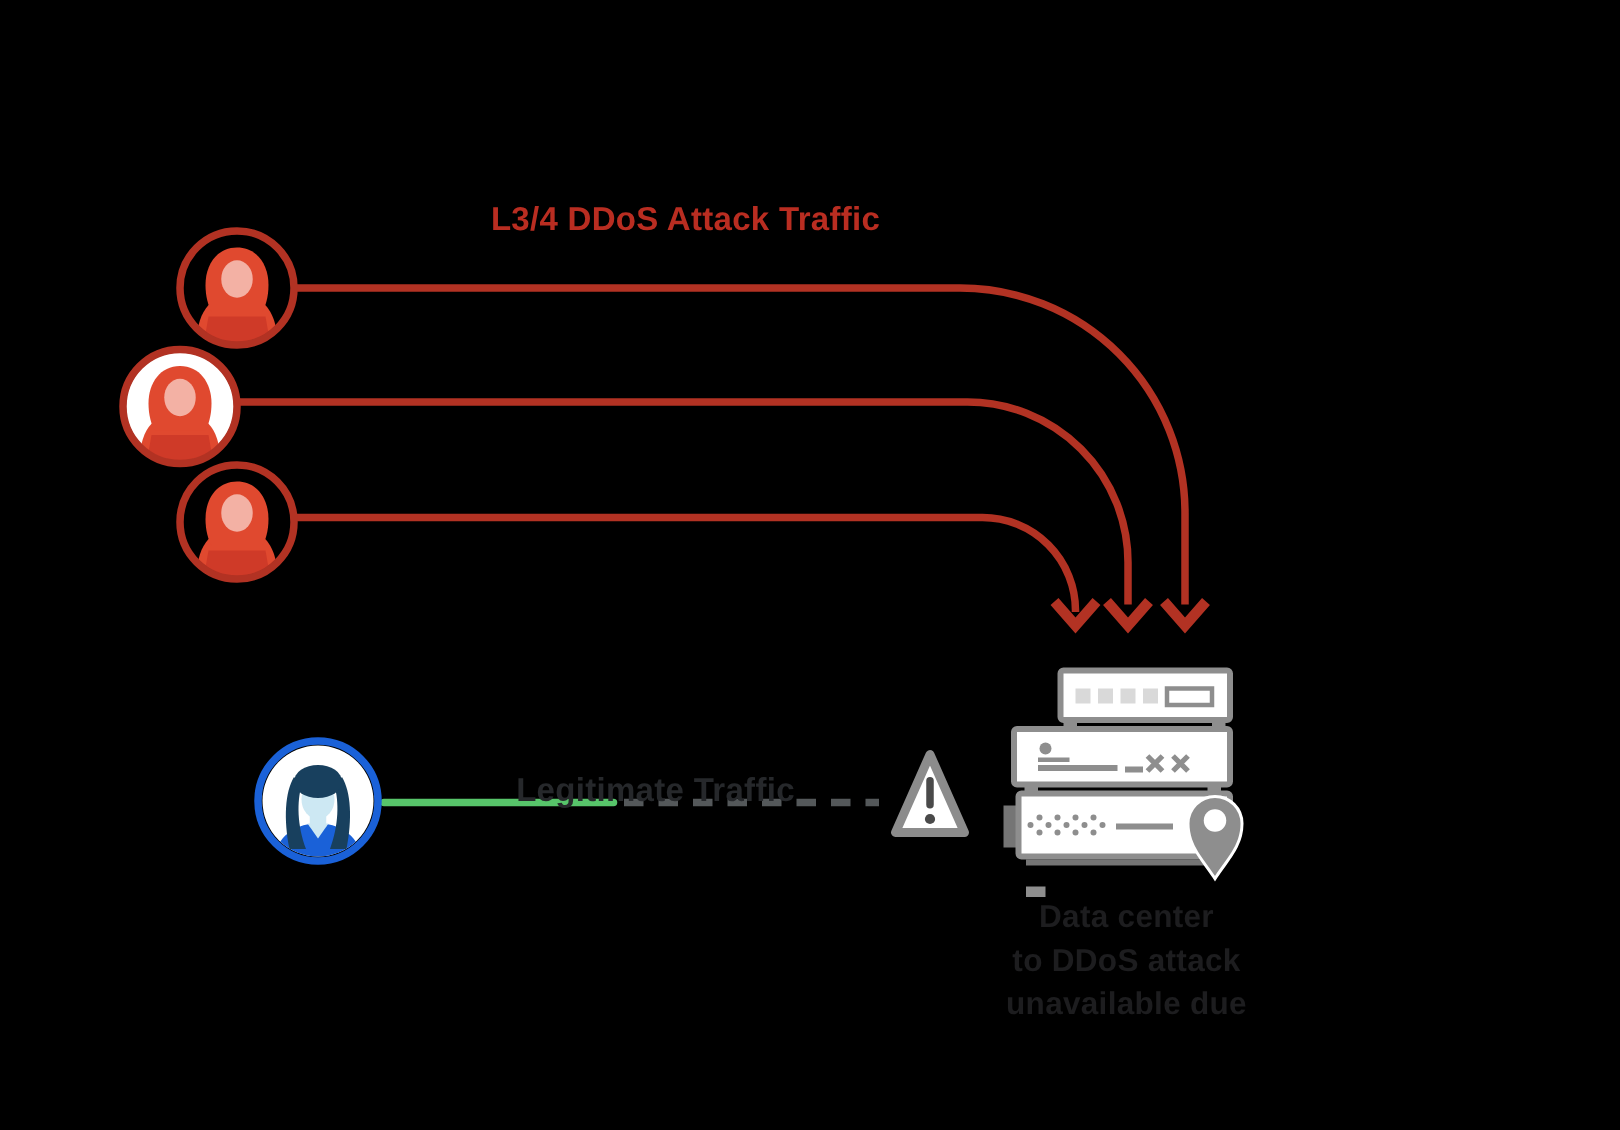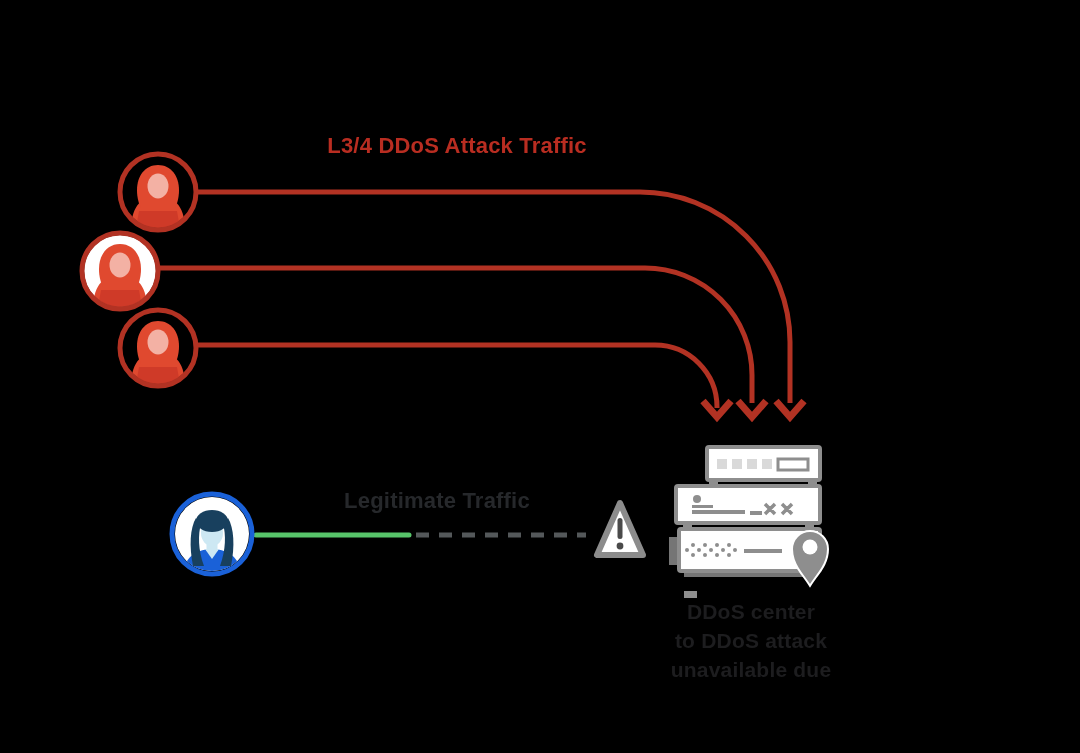--- a/index.html
+++ b/index.html
@@ -4,21 +4,21 @@
 <style>
   html,body{margin:0;padding:0;background:var(--background,#000);}
   .stage{
     position:relative;width:1080px;height:753px;overflow:hidden;
     background:var(--background,#000);
     font-family:Liberation Sans, sans-serif;
     padding-left:48px;
   }
   .label{position:absolute;font-weight:700;text-align:center;letter-spacing:.2px;}
   .label-attack{left:317px;top:133px;width:280px;font-size:22px;color:var(--title_red,#b92d21);}
-  .label-legit{left:317px;top:488px;width:240px;font-size:22px;color:var(--text_dark,#26282b);}
+  .label-legit{left:317px;top:514px;width:240px;font-size:22px;color:var(--text_dark,#26282b);}
   .label-caption{left:621px;top:597px;width:260px;font-size:21px;line-height:29px;color:var(--caption_dark,#1d1d1f);}
   svg{position:absolute;left:0;top:0;}
 
   .attack-line{fill:none;stroke:var(--attack_red,#b23223);stroke-width:5;}
   .attack-head{fill:none;stroke:var(--attack_red,#b23223);stroke-width:7;}
   .ring-red{fill:none;stroke:var(--attack_red,#b23223);stroke-width:5;}
   .fill-red-bright{fill:var(--attack_red_bright,#e0492f);}
   .fill-face{fill:var(--attack_face,#f3b1a4);}
   .fill-laptop{fill:var(--laptop_red,#cf3a28);}
 
@@ -173,17 +173,17 @@
       <g>
         <path class="pin" d="M 810 584 C 803 573 793 564 793 549 A 17 17 0 1 1 827 549 C 827 564 817 573 810 584 Z"></path>
         <circle class="fill-white" cx="810" cy="547" r="7.5"></circle>
       </g>
     </g>
   </svg>
 
   <div class="label label-attack">L3/4 DDoS Attack Traffic</div>
   <div class="label label-legit">Legitimate Traffic</div>
   <div class="label label-caption">
-    <div>DDoS center</div>
+    <div>Data center</div>
     <div>to DDoS attack</div>
     <div>unavailable due</div>
   </div>
 </div>
 
 </body></html>

